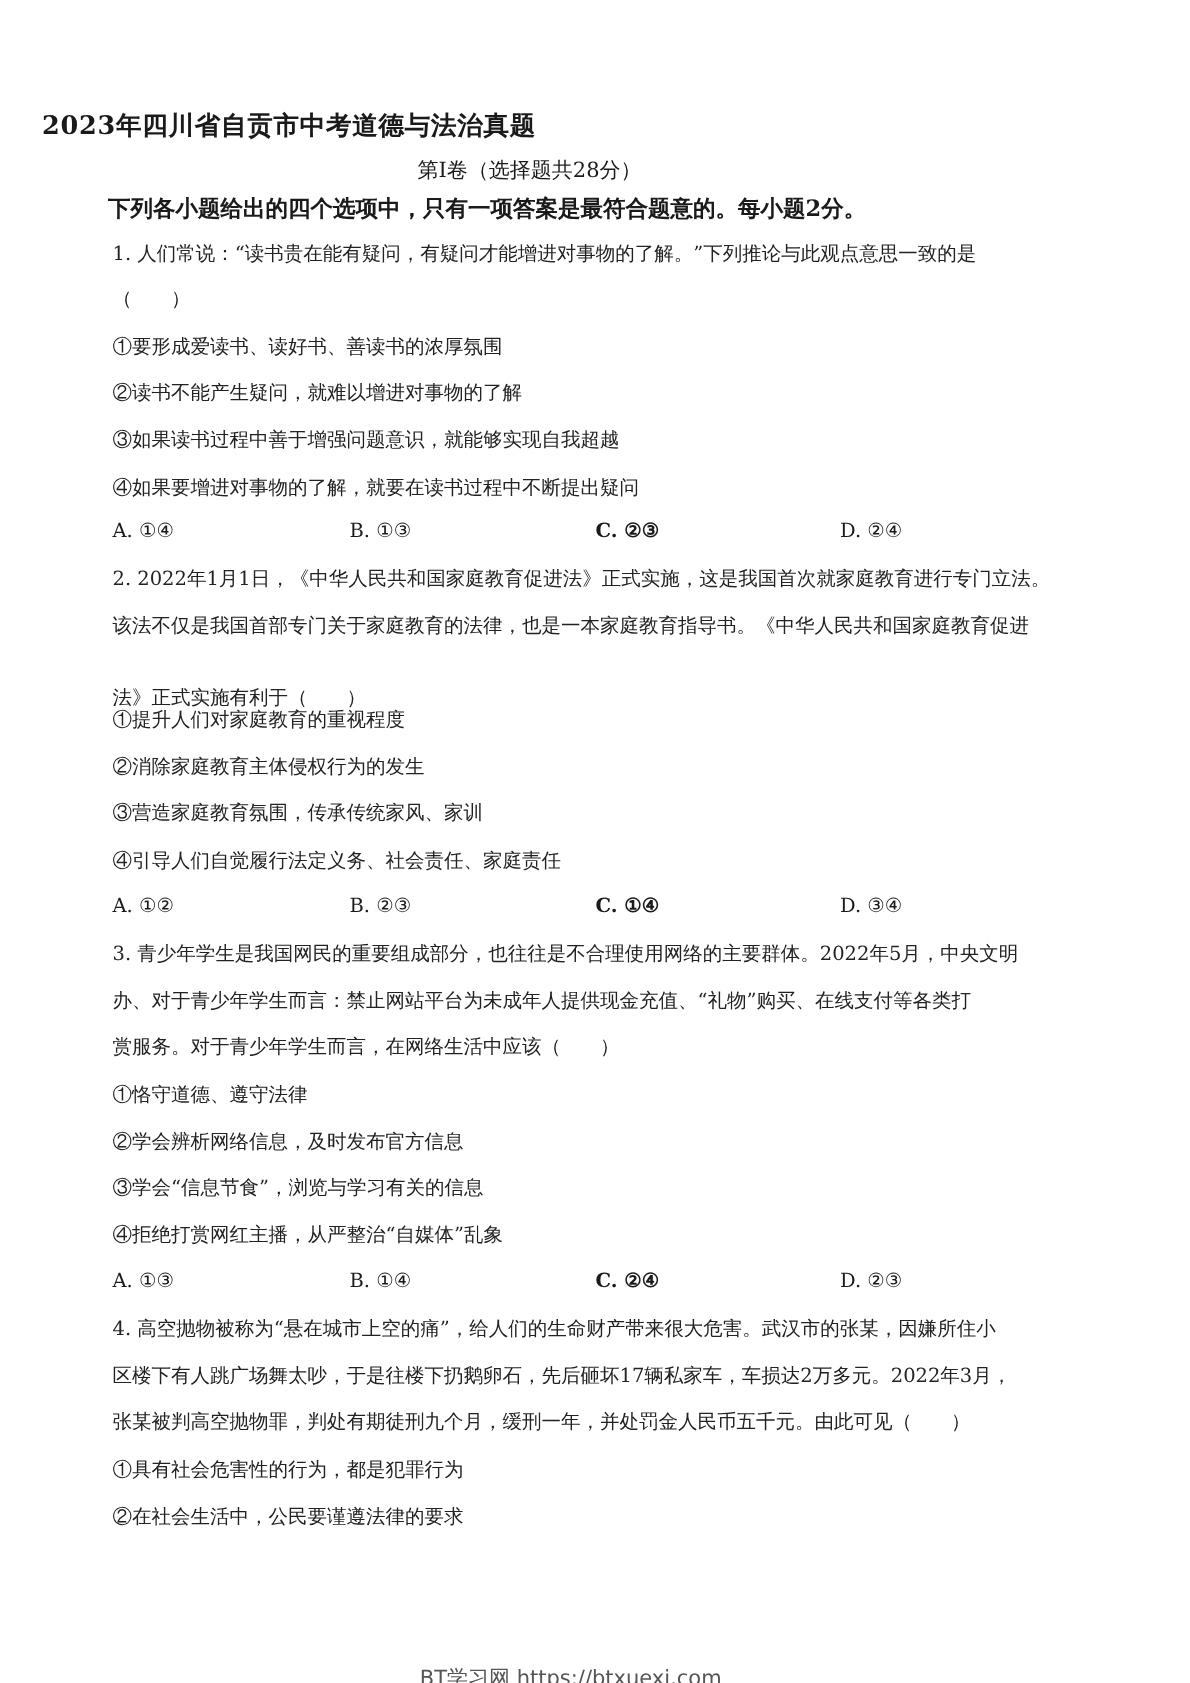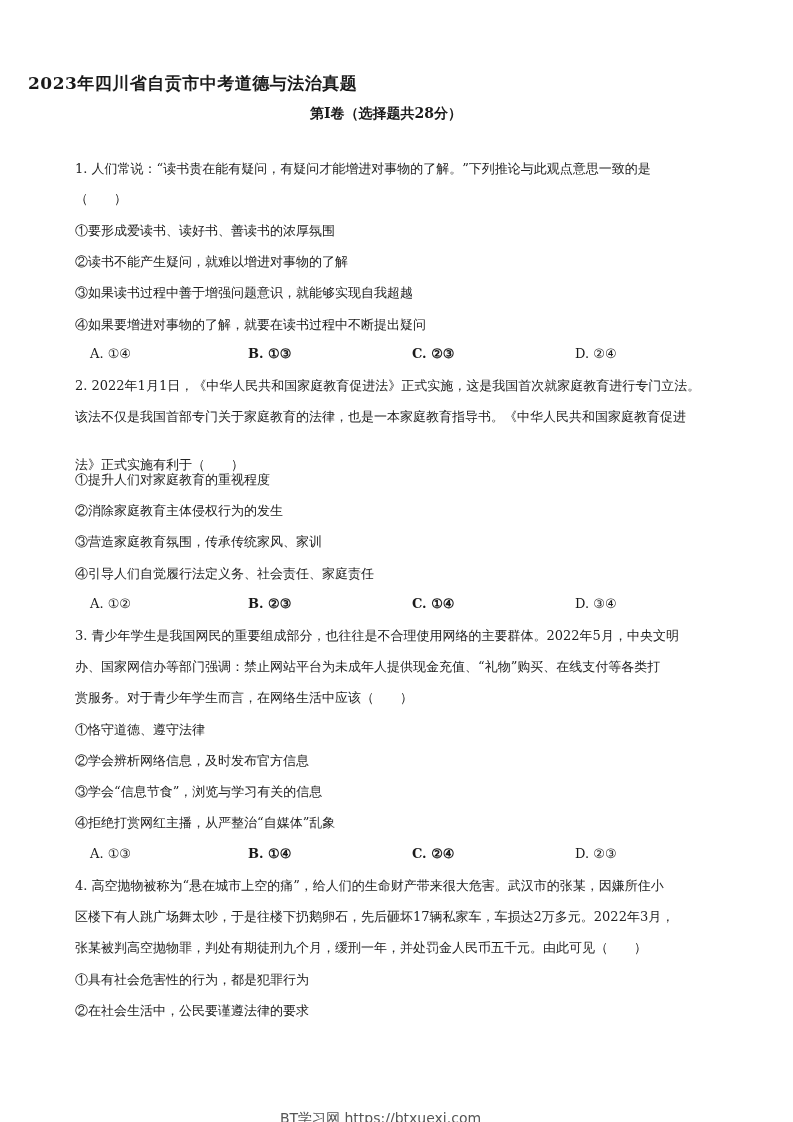--- a/index.html
+++ b/index.html
@@ -8,45 +8,46 @@
       font-family: "DejaVu Serif", "Liberation Serif", serif;
       color: #1a1a1a;
     }
     .page { position: absolute; left: 0; top: 0; width: 793px; height: 1122px; }
     .title {
       position: absolute; left: 0; width: 793px; top: 72px;
       text-align: left; font-size: 17px; font-weight: bold; letter-spacing: 0.5px; padding-left: 28px;
     }
     .subtitle {
       position: absolute; left: 0; width: 706px; top: 105px;
-      text-align: center; font-size: 14px; font-weight: bold; margin-left: 33px;
+      text-align: center; font-size: 14px; font-weight: normal;
     }
     .instruction {
       position: absolute; left: 72px; top: 130px;
       font-size: 15px; font-weight: bold; white-space: nowrap;
     }
     .line {
       position: absolute; left: 75px; font-size: 13px; white-space: nowrap;
       color: #222;
     }
-    .choices { position: absolute; left: 75px; width: 650px; font-size: 13px; height: 18px; margin-left: 15px; }
+    .choices { position: absolute; left: 75px; width: 650px; font-size: 13px; height: 18px; }
     .choice { position: absolute; top: 0; white-space: nowrap; }
-    .c0 { left: 0; } .c1 { left: 158px; font-weight: bold; } .c2 { left: 322px; font-weight: bold; } .c3 { left: 485px; }
+    .c0 { left: 0; } .c1 { left: 158px; } .c2 { left: 322px; font-weight: bold; } .c3 { left: 485px; }
     .footer {
       position: absolute; left: 0; width: 761px; top: 1070px; text-align: center;
       font-family: "DejaVu Sans", "Liberation Sans", sans-serif;
       font-size: 14px; color: #555; margin-top: 40px;
     }
   </style>
 </head>
 <body>
 
 <div class="page">
   <div class="title">2023年四川省自贡市中考道德与法治真题</div>
   <div class="subtitle">第I卷（选择题共28分）</div>
+  <div class="instruction">下列各小题给出的四个选项中，只有一项答案是最符合题意的。每小题2分。</div>
 
   <div>
     <div class="line" style="top:160px">1. 人们常说：“读书贵在能有疑问，有疑问才能增进对事物的了解。”下列推论与此观点意思一致的是</div>
     <div class="line" style="top:190px">（　　）</div>
     <div class="line" style="top:222px">①要形成爱读书、读好书、善读书的浓厚氛围</div>
     <div class="line" style="top:253px">②读书不能产生疑问，就难以增进对事物的了解</div>
     <div class="line" style="top:284px">③如果读书过程中善于增强问题意识，就能够实现自我超越</div>
     <div class="line" style="top:316px">④如果要增进对事物的了解，就要在读书过程中不断提出疑问</div>
     <div class="choices" style="top:346px">
       <span class="choice c0">A. ①④</span>
@@ -67,21 +68,21 @@
     <div class="choices" style="top:596px">
       <span class="choice c0">A. ①②</span>
       <span class="choice c1">B. ②③</span>
       <span class="choice c2">C. ①④</span>
       <span class="choice c3">D. ③④</span>
     </div>
   </div>
 
   <div>
     <div class="line" style="top:627px">3. 青少年学生是我国网民的重要组成部分，也往往是不合理使用网络的主要群体。2022年5月，中央文明</div>
-    <div class="line" style="top:658px">办、国家网信办等部门强调：禁止网站平台为未成年人提供现金充值、“礼物”购买、在线支付等各类打</div>
+    <div class="line" style="top:658px">办、对于青少年学生而言：禁止网站平台为未成年人提供现金充值、“礼物”购买、在线支付等各类打</div>
     <div class="line" style="top:689px">赏服务。对于青少年学生而言，在网络生活中应该（　　）</div>
     <div class="line" style="top:721px">①恪守道德、遵守法律</div>
     <div class="line" style="top:752px">②学会辨析网络信息，及时发布官方信息</div>
     <div class="line" style="top:783px">③学会“信息节食”，浏览与学习有关的信息</div>
     <div class="line" style="top:814px">④拒绝打赏网红主播，从严整治“自媒体”乱象</div>
     <div class="choices" style="top:846px">
       <span class="choice c0">A. ①③</span>
       <span class="choice c1">B. ①④</span>
       <span class="choice c2">C. ②④</span>
       <span class="choice c3">D. ②③</span>

